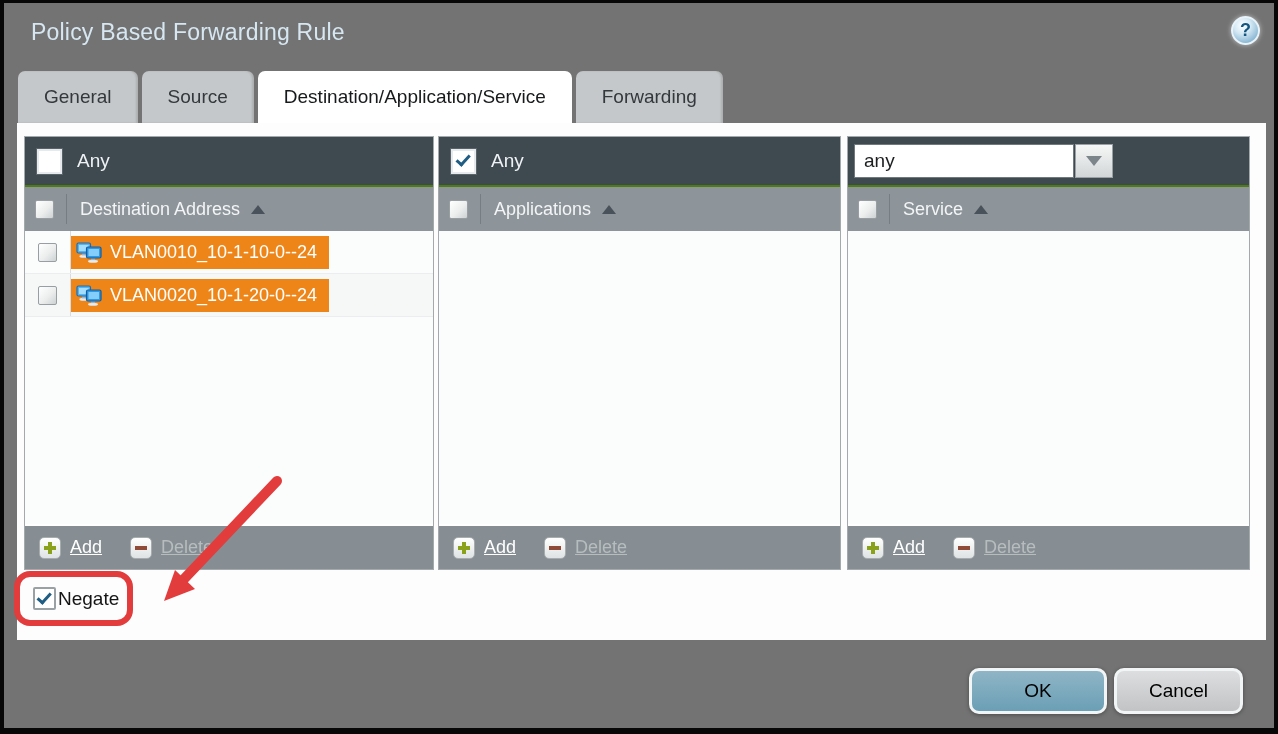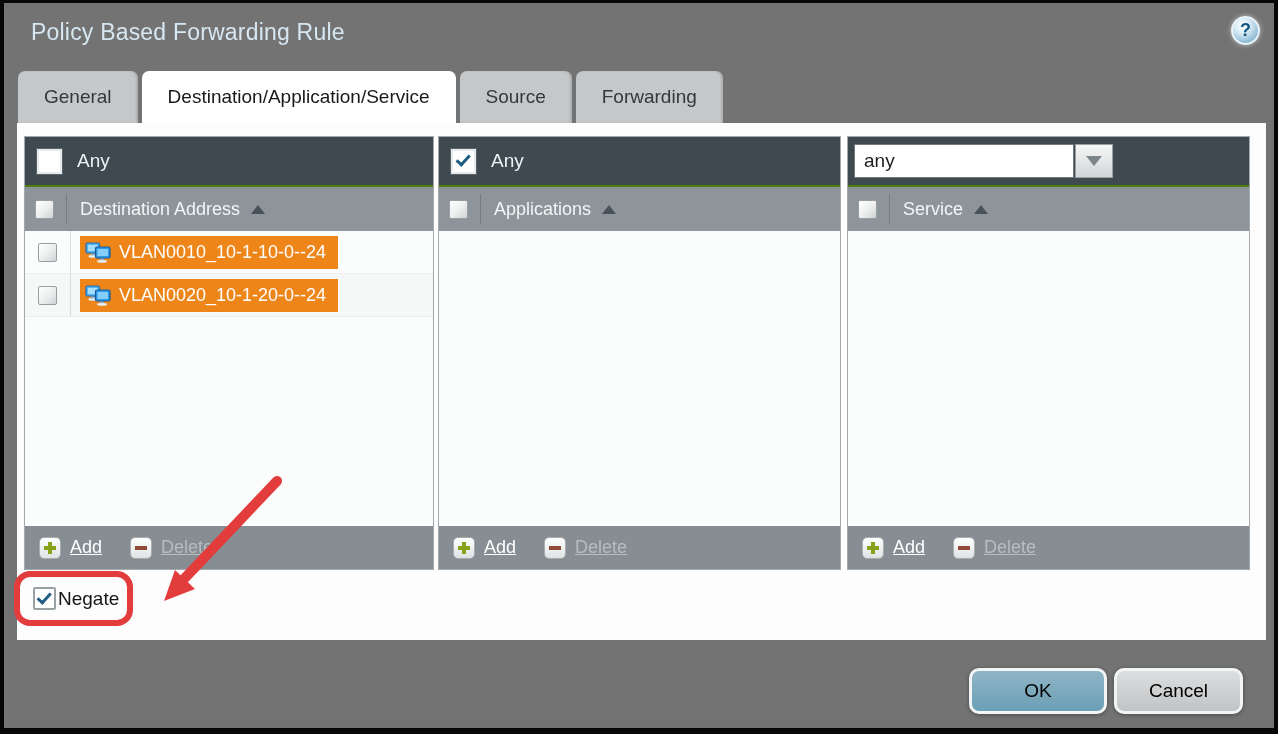--- a/index.html
+++ b/index.html
@@ -66,21 +66,21 @@
   .hdr-label { color: #f3f5f6; font-size: 18px; }
   .sort-up { width: 0; height: 0; border-left: 7px solid transparent; border-right: 7px solid transparent;
              border-bottom: 9px solid #49525a; margin-left: 11px; }
 
   .list { flex: 1 1 auto; background: #fbfcfc; overflow: hidden; }
   .row { height: 43px; display: flex; align-items: center; border-bottom: 1px solid #ebedee; cursor: pointer; }
   .row:nth-child(2) { background: #f6f7f7; }
   .row-cb-cell { width: 46px; height: 100%; display: flex; align-items: center; justify-content: center;
                  border-right: 1px solid #d9dcdd; }
   .chip {
-    margin-left: 9px; height: 33px; background: #ee8519;
+    height: 33px; background: #ee8519;
     display: inline-flex; align-items: center; gap: 8px; padding: 0 12px 0 5px;
     color: #ffffff; font-size: 18px; white-space: nowrap;
   }
 
   .tool-bar {
     height: 45px; flex: 0 0 45px; background: #868e93;
     display: flex; align-items: center; padding-left: 14px; gap: 28px;
     border-top: 2px solid #ffffff;
   }
   .tool-btn { display: flex; align-items: center; gap: 9px; cursor: pointer; }
@@ -150,22 +150,22 @@
 </head>
 <body>
 
 <div class="dialog">
 
   <div class="title">Policy Based Forwarding Rule</div>
   <div class="help">?</div>
 
   <div class="tabs">
     <div class="tab">General</div>
+    <div class="tab">Source</div>
     <div class="tab active">Destination/Application/Service</div>
-    <div class="tab">Source</div>
     <div class="tab">Forwarding</div>
   </div>
 
   <div class="panel"></div>
 
   <div class="col col-1">
     <div class="any-bar">
       <span class="cb-big"></span>
       <span class="any-label">Any</span>
     </div>

